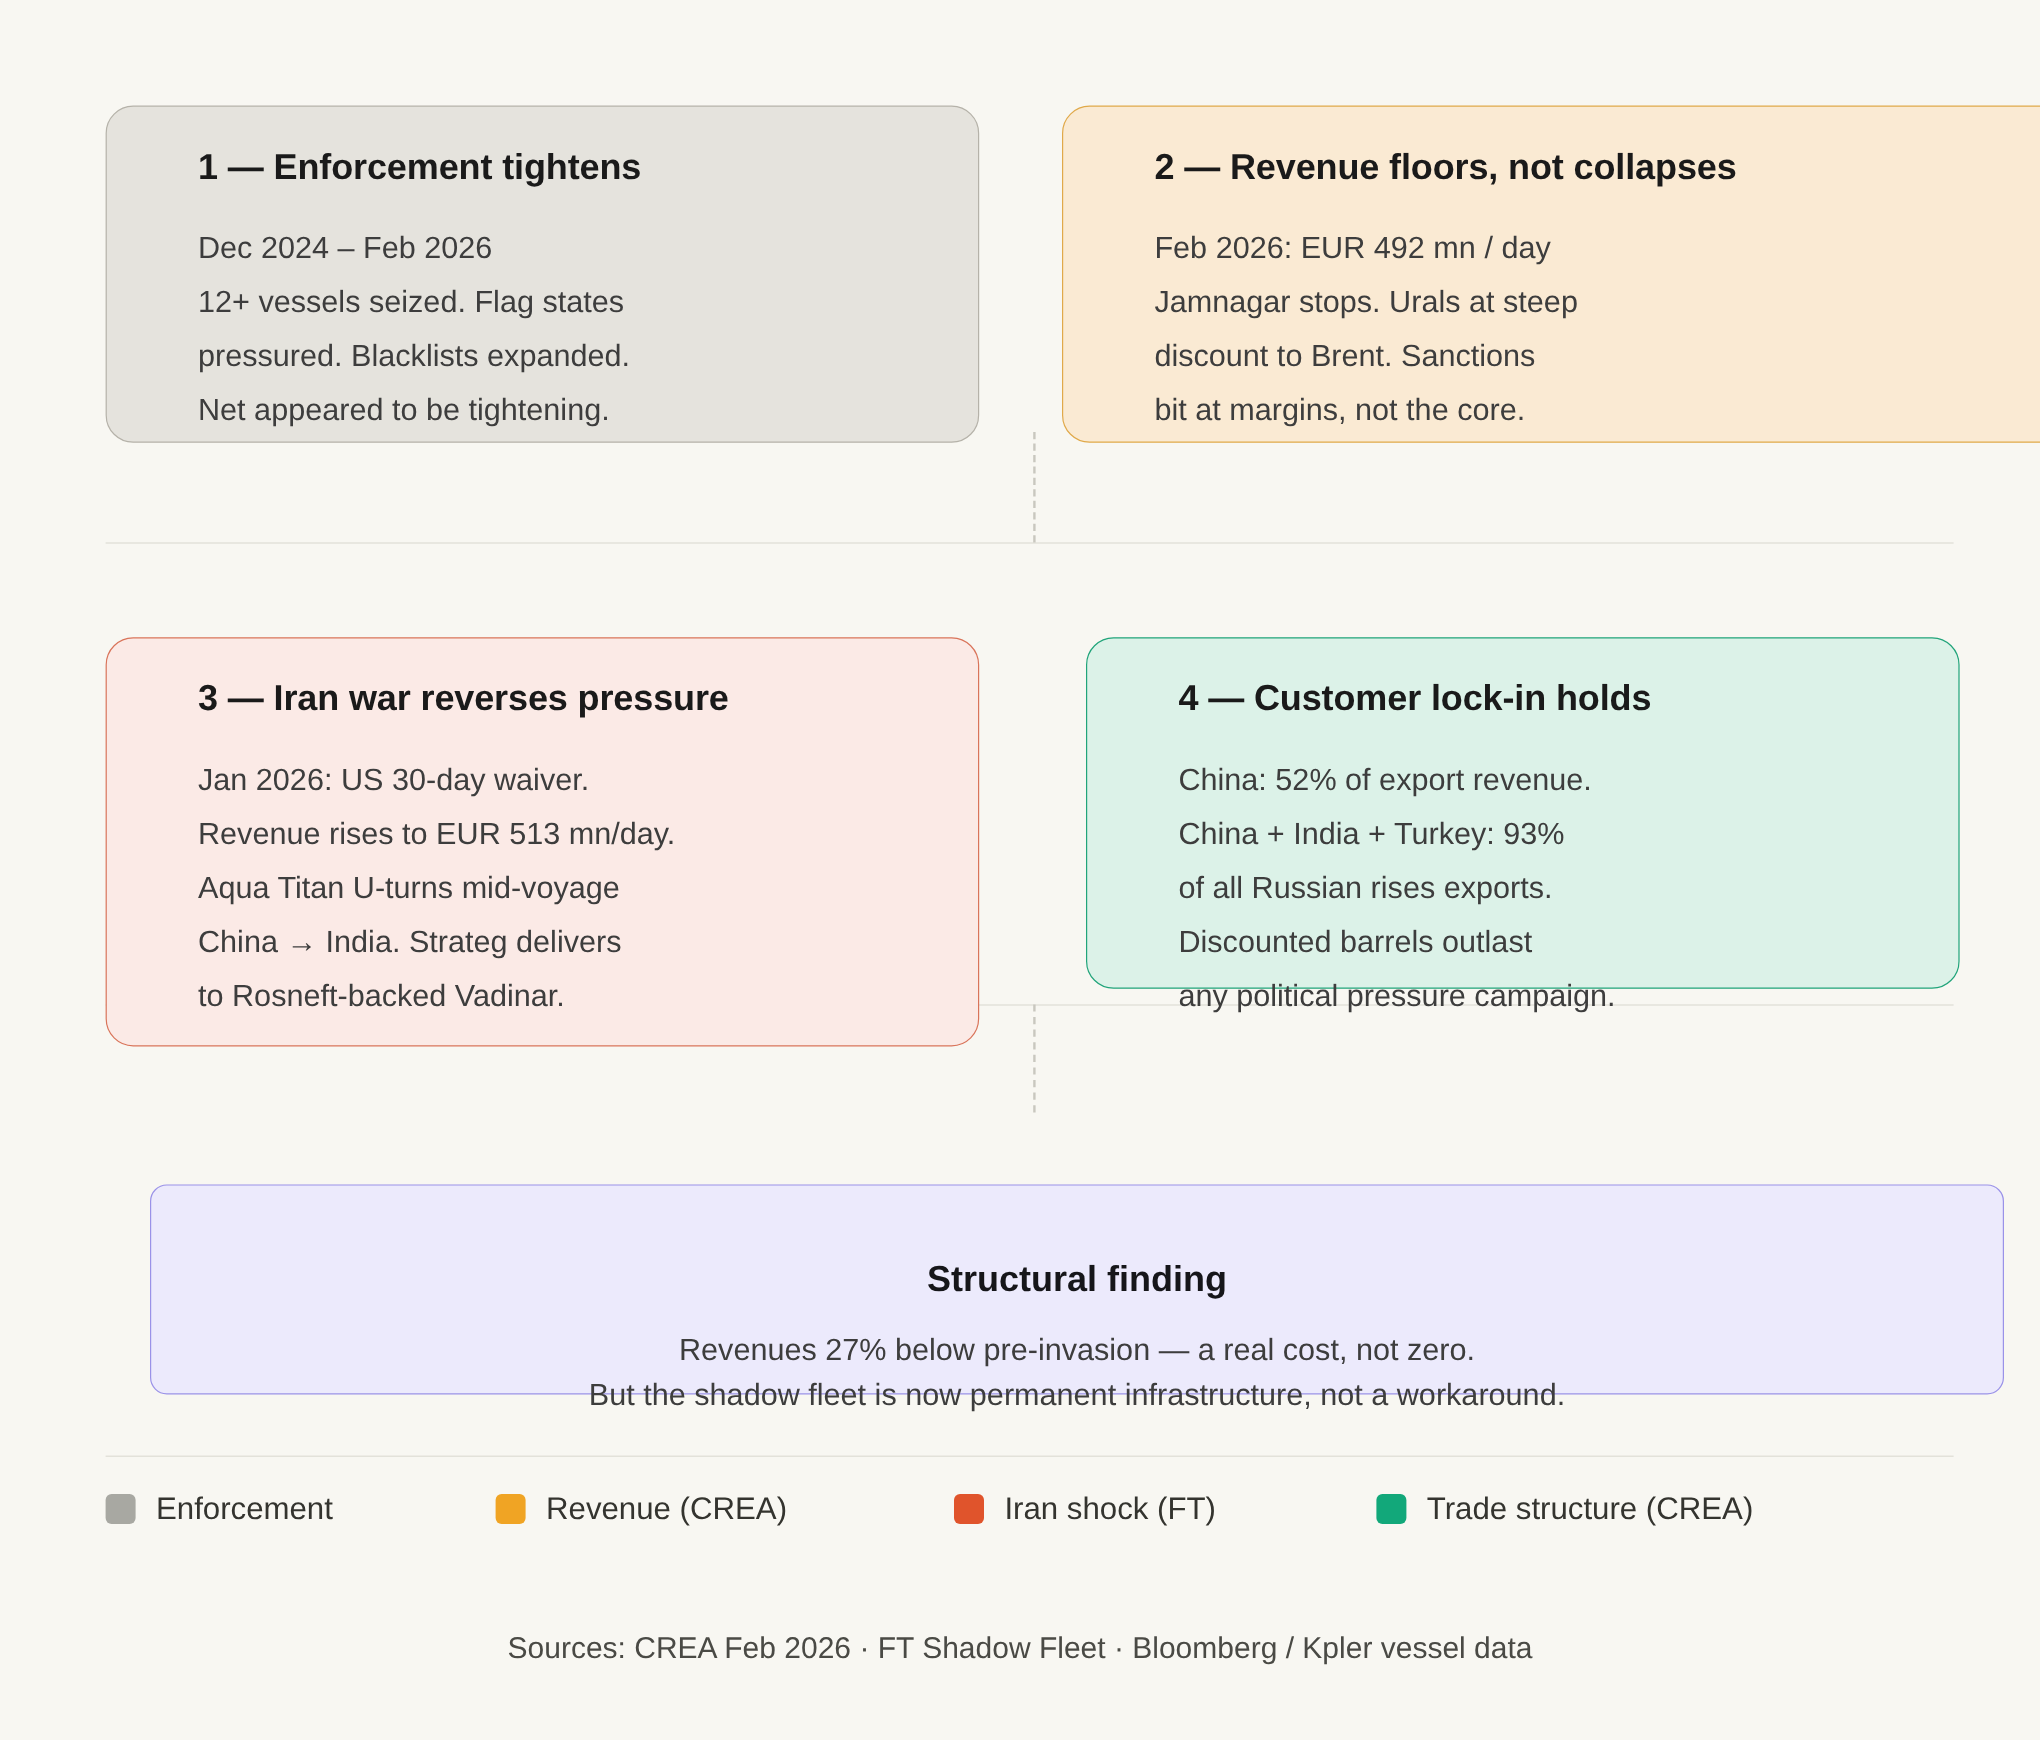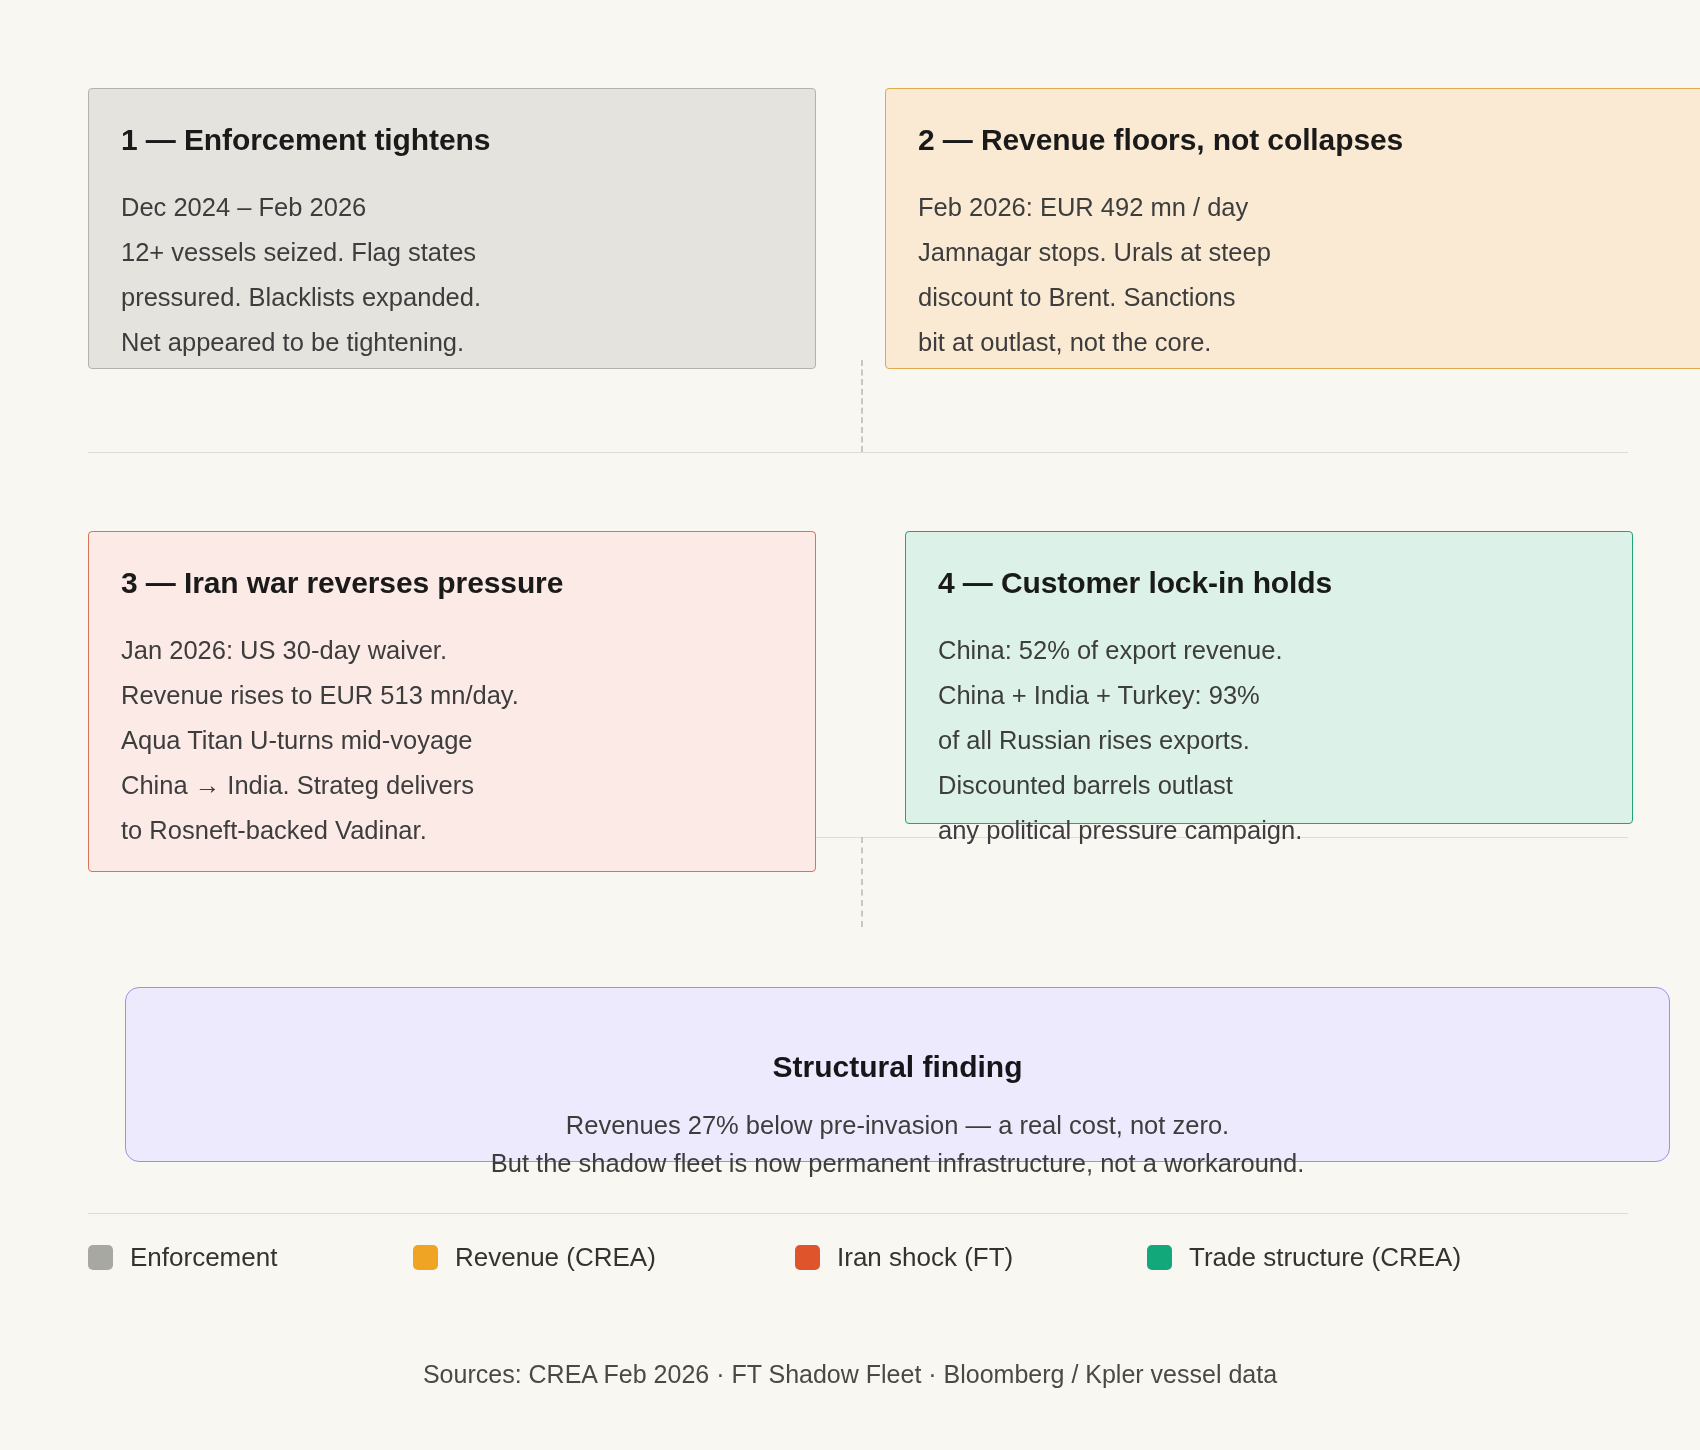--- a/index.html
+++ b/index.html
@@ -29,23 +29,23 @@
   .vdash {
     position: absolute;
     width: 0;
     border-left: 2px dashed #c9c7bf;
   }
 
   
   .card {
     position: absolute;
     box-sizing: border-box;
-    border-radius: 4px;
+    border-radius: 23px;
     border: 1.6px solid #cccccc;
-    padding: 34px 40px 30px 32px;
+    padding: 34px 40px 30px 76px;
   }
   .card-title {
     font-size: 30px;
     font-weight: bold;
     color: #1a1a1a;
     letter-spacing: -0.1px;
     margin: 0 0 28px 0;
     white-space: nowrap;
   }
   .card-line {
@@ -132,21 +132,21 @@
     <div class="card-line">12+ vessels seized. Flag states</div>
     <div class="card-line">pressured. Blacklists expanded.</div>
     <div class="card-line">Net appeared to be tightening.</div>
   </div>
 
   <div class="card" style="left:885px; top:88px; width:844px; height:281px; background:#faead3; border-color:#e0a94a;">
     <div class="card-title">2 — Revenue floors, not collapses</div>
     <div class="card-line first">Feb 2026: EUR 492 mn / day</div>
     <div class="card-line">Jamnagar stops. Urals at steep</div>
     <div class="card-line">discount to Brent. Sanctions</div>
-    <div class="card-line">bit at outlast, not the core.</div>
+    <div class="card-line">bit at margins, not the core.</div>
   </div>
 
   <div class="card" style="left:88px; top:531px; width:728px; height:341px; background:#fbeae6; border-color:#d9745a;">
     <div class="card-title">3 — Iran war reverses pressure</div>
     <div class="card-line first">Jan 2026: US 30-day waiver.</div>
     <div class="card-line">Revenue rises to EUR 513 mn/day.</div>
     <div class="card-line">Aqua Titan U-turns mid-voyage</div>
     <div class="card-line">China  →  India. Strateg delivers</div>
     <div class="card-line">to Rosneft-backed Vadinar.</div>
   </div>

